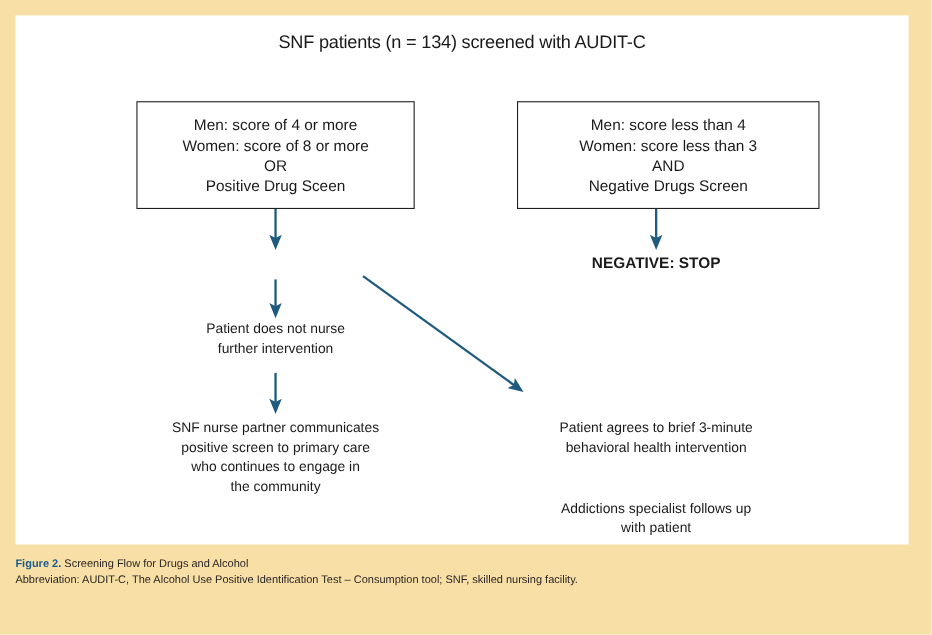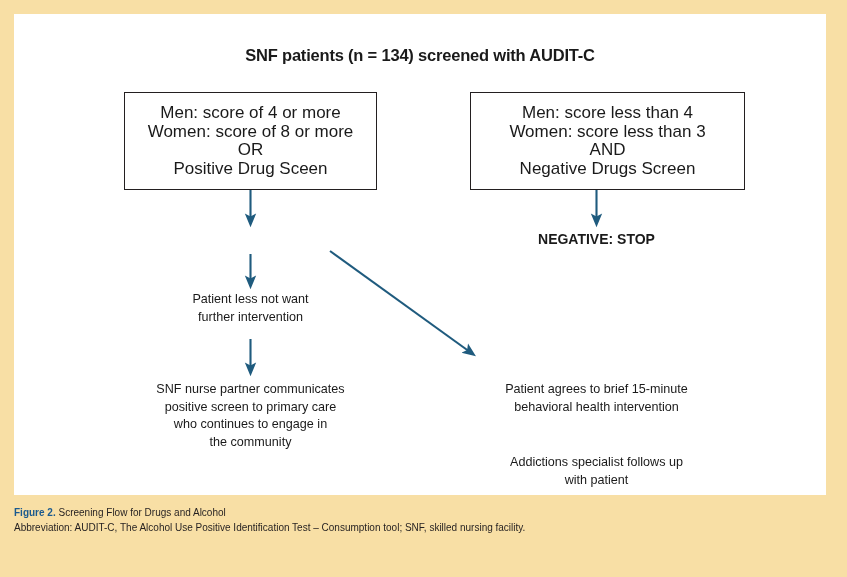--- a/index.html
+++ b/index.html
@@ -30,40 +30,40 @@
     top: 14px;
     width: 812px;
     height: 481px;
     background: #ffffff;
   }
 
   
   #chart-title {
     position: absolute;
     left: 0;
-    top: 32px;
+    top: 16px;
     width: 812px;
     text-align: center;
     font-size: 16.5px;
-    font-weight: bold;
+    font-weight: normal;
     color: #1a1a1a;
     letter-spacing: -0.2px;
   }
 
   
   .criteria-box {
     position: absolute;
     border: 1.6px solid #231f20;
     box-sizing: border-box;
     background: #ffffff;
     display: flex;
     flex-direction: column;
     align-items: center;
     justify-content: center;
-    font-size: 17px;
+    font-size: 14px;
     line-height: 18.5px;
     color: #1a1a1a;
     text-align: center;
   }
   #box-positive-criteria {
     left: 110px;
     top: 78px;
     width: 253px;
     height: 98px;
   }
@@ -193,33 +193,33 @@
       <span class="criteria-line">Men: score less than 4</span>
       <span class="criteria-line">Women: score less than 3</span>
       <span class="criteria-line">AND</span>
       <span class="criteria-line">Negative Drugs Screen</span>
     </div>
 
 
     <div id="label-negative-stop" class="outcome-label">NEGATIVE: STOP</div>
 
     <div id="text-declines" class="flow-text">
-      <span class="flow-line">Patient less not want</span>
+      <span class="flow-line">Patient does not nurse</span>
       <span class="flow-line">further intervention</span>
     </div>
 
     <div id="text-nurse-communicates" class="flow-text">
       <span class="flow-line">SNF nurse partner communicates</span>
       <span class="flow-line">positive screen to primary care</span>
       <span class="flow-line">who continues to engage in</span>
       <span class="flow-line">the community</span>
     </div>
 
     <div id="text-agrees-intervention" class="flow-text">
-      <span class="flow-line">Patient agrees to brief 15-minute</span>
+      <span class="flow-line">Patient agrees to brief 3-minute</span>
       <span class="flow-line">behavioral health intervention</span>
     </div>
 
     <div id="text-specialist-followup" class="flow-text">
       <span class="flow-line">Addictions specialist follows up</span>
       <span class="flow-line">with patient</span>
     </div>
 
   </div>
 

